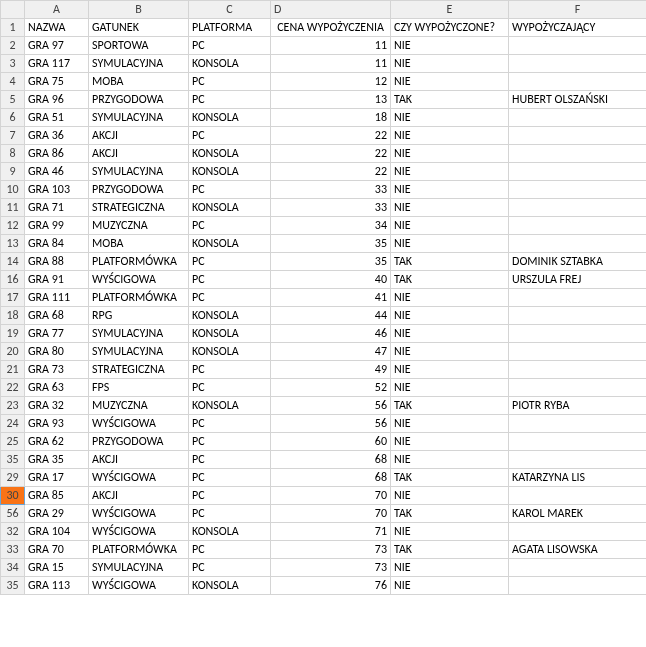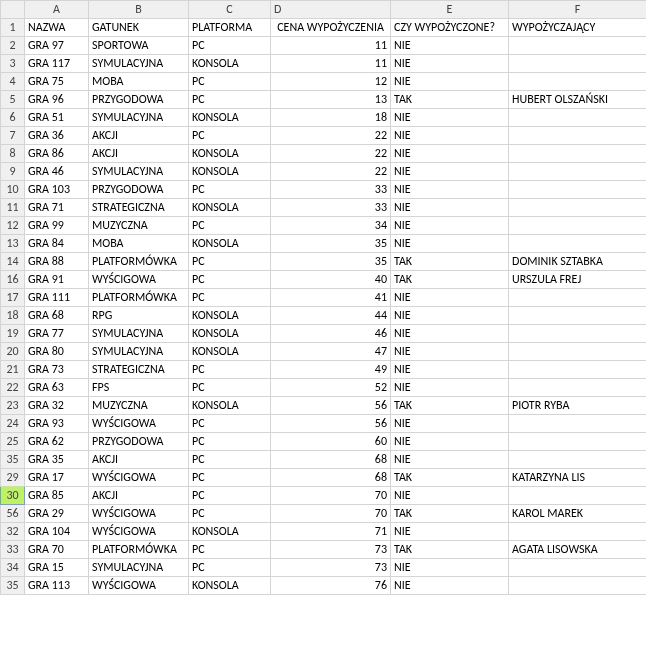--- a/index.html
+++ b/index.html
@@ -1,21 +1,21 @@
 <!DOCTYPE html>
 <html><head>
 <meta charset="utf-8">
 <style>
   html,body{margin:0;padding:0;font-family:Calibri,Arial,sans-serif;font-size:12px;color:#000;background:#fff}
   .sheet{display:table;border-collapse:collapse;width:646px;table-layout:fixed}
   .row{display:table-row}
   .cell{display:table-cell;border:1px solid #d4d4d4;height:17px;line-height:17px;padding:0 3px;overflow:hidden;white-space:nowrap;box-sizing:border-box;vertical-align:middle}
   .hdr{background:#f0f0f0;color:#444;text-align:center;font-weight:normal}
   .rowhdr{background:#f0f0f0;color:#444;text-align:center;width:24px}
-  .rowhdr.sel{background:#bef264;border:1px solid #6ba5d7}
+  .rowhdr.sel{background:#f97316;border:1px solid #6ba5d7}
   .colA{width:64px}
   .colB{width:100px}
   .colC{width:82px}
   .colD{width:120px;text-align:right}
   .colD.hdr{text-align:left}
   .colE{width:118px}
   .colF{width:138px}
 </style>
 </head>
 <body>

